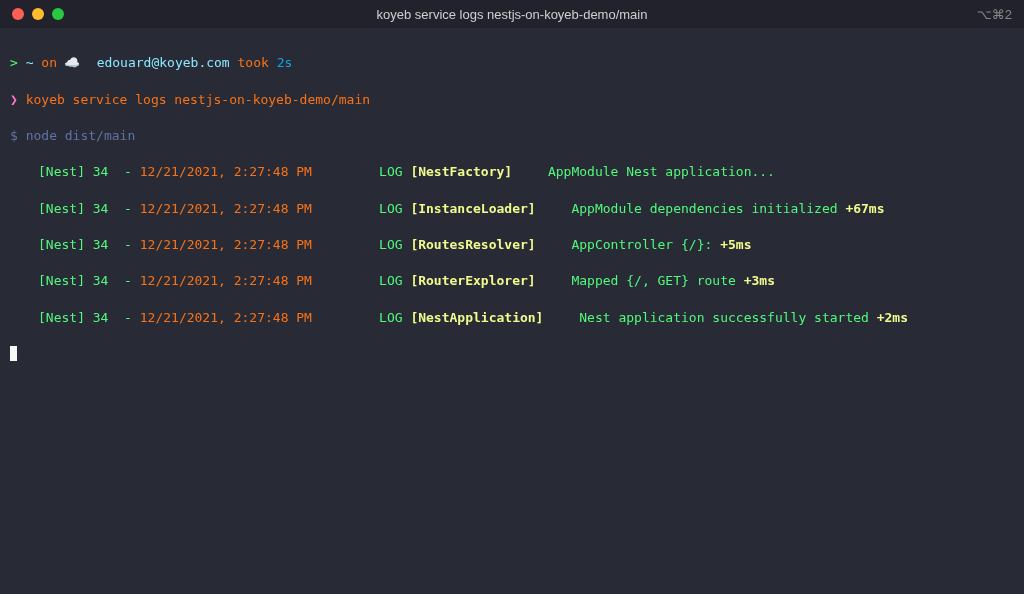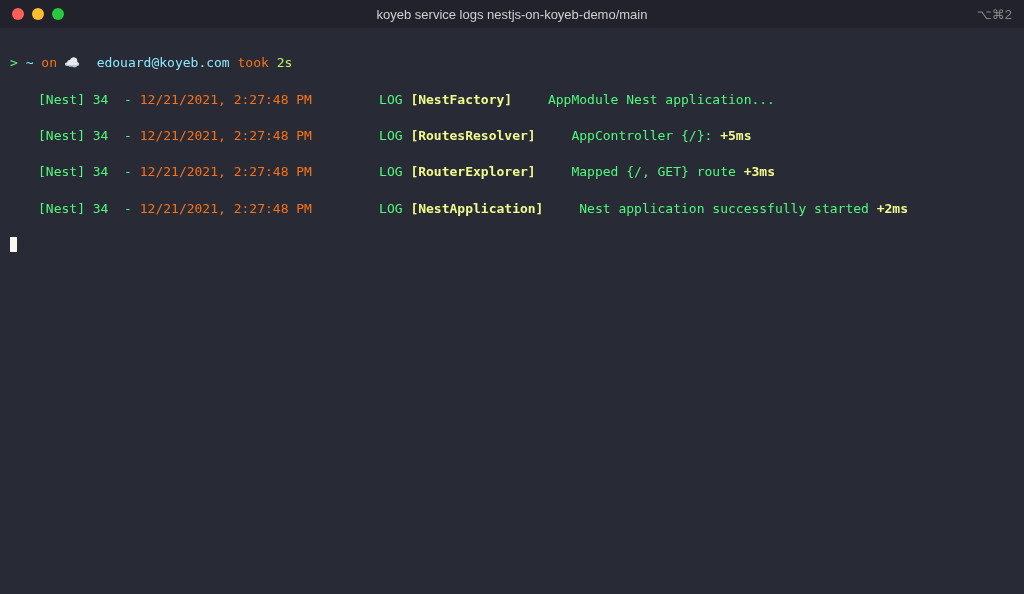--- a/index.html
+++ b/index.html
@@ -67,21 +67,21 @@
     }
     .line {
       display: block;
     }
     .prompt-arrow { color: #50fa7b; }
     .prompt-orange { color: #ff79c6; }
     .tilde { color: #8be9fd; }
     .cloud { color: #f8f8f2; }
     .user { color: #8be9fd; margin-top: 48px; }
     .dim { color: #6272a4; }
-    .took { color: #bef264; }
+    .took { color: #0ea5e9; }
     .yellow { color: #f1fa8c; font-weight: bold; }
     .white { color: #f97316; }
     .green { color: #50fa7b; margin-left: 28px; }
     .cursor {
       display: inline-block;
       width: 7px;
       height: 15px;
       background: #f8f8f2;
       vertical-align: text-bottom;
     }
@@ -95,19 +95,22 @@
       <div class="traffic-light traffic-close"></div>
       <div class="traffic-light traffic-min"></div>
       <div class="traffic-light traffic-max"></div>
     </div>
     <div class="title">koyeb service logs nestjs-on-koyeb-demo/main</div>
     <div class="right-indicator">⌥⌘2</div>
   </div>
 
   <div class="terminal">
 <span class="line"><span class="prompt-arrow">&gt;</span> <span class="tilde">~</span> <span class="white">on</span> <span class="cloud">☁️</span>  <span class="user">edouard@koyeb.com</span> <span class="white">took</span> <span class="took">2s</span></span>
+<span class="line"><span class="prompt-orange">❯</span> <span class="white">koyeb service logs nestjs-on-koyeb-demo/main</span></span>
+<span class="line"><span class="dim">$</span> <span class="dim">node dist/main</span></span>
 <span class="line"><span class="green">[Nest] 34  - </span><span class="white">12/21/2021, 2:27:48 PM</span>     <span class="green">LOG</span> <span class="yellow">[NestFactory]</span> <span class="green">AppModule Nest application...</span><span class="yellow"></span></span>
+<span class="line"><span class="green">[Nest] 34  - </span><span class="white">12/21/2021, 2:27:48 PM</span>     <span class="green">LOG</span> <span class="yellow">[InstanceLoader]</span> <span class="green">AppModule dependencies initialized</span><span class="yellow"> +67ms</span></span>
 <span class="line"><span class="green">[Nest] 34  - </span><span class="white">12/21/2021, 2:27:48 PM</span>     <span class="green">LOG</span> <span class="yellow">[RoutesResolver]</span> <span class="green">AppController {/}:</span><span class="yellow"> +5ms</span></span>
 <span class="line"><span class="green">[Nest] 34  - </span><span class="white">12/21/2021, 2:27:48 PM</span>     <span class="green">LOG</span> <span class="yellow">[RouterExplorer]</span> <span class="green">Mapped {/, GET} route</span><span class="yellow"> +3ms</span></span>
 <span class="line"><span class="green">[Nest] 34  - </span><span class="white">12/21/2021, 2:27:48 PM</span>     <span class="green">LOG</span> <span class="yellow">[NestApplication]</span> <span class="green">Nest application successfully started</span><span class="yellow"> +2ms</span></span>
 <span class="cursor"></span>
   </div>
 </div>
 
 </body></html>

